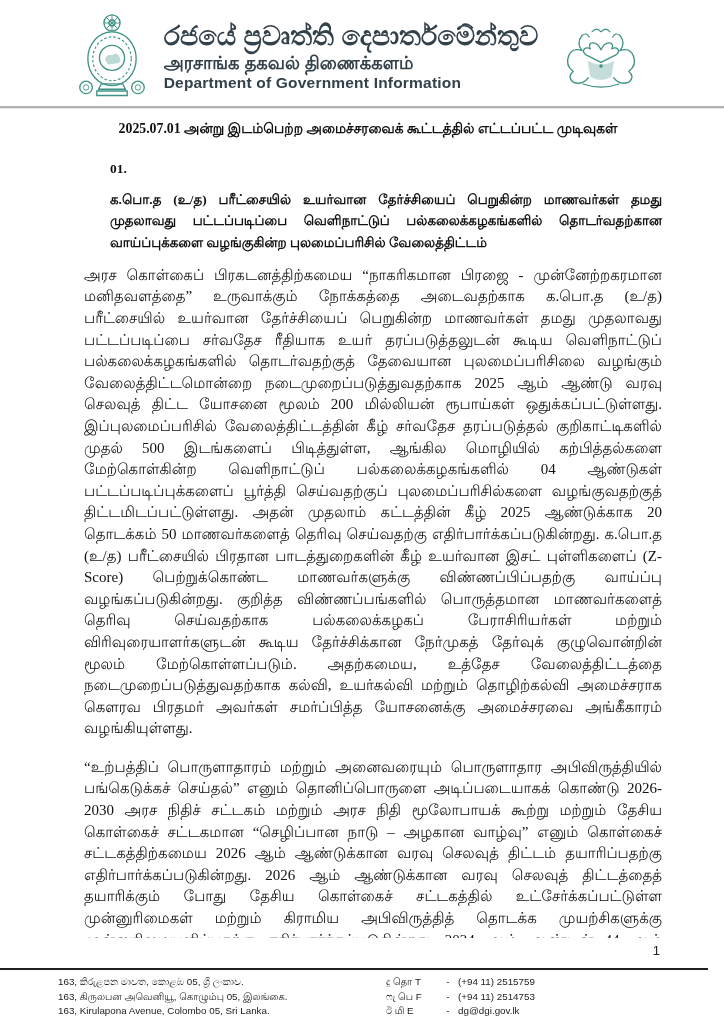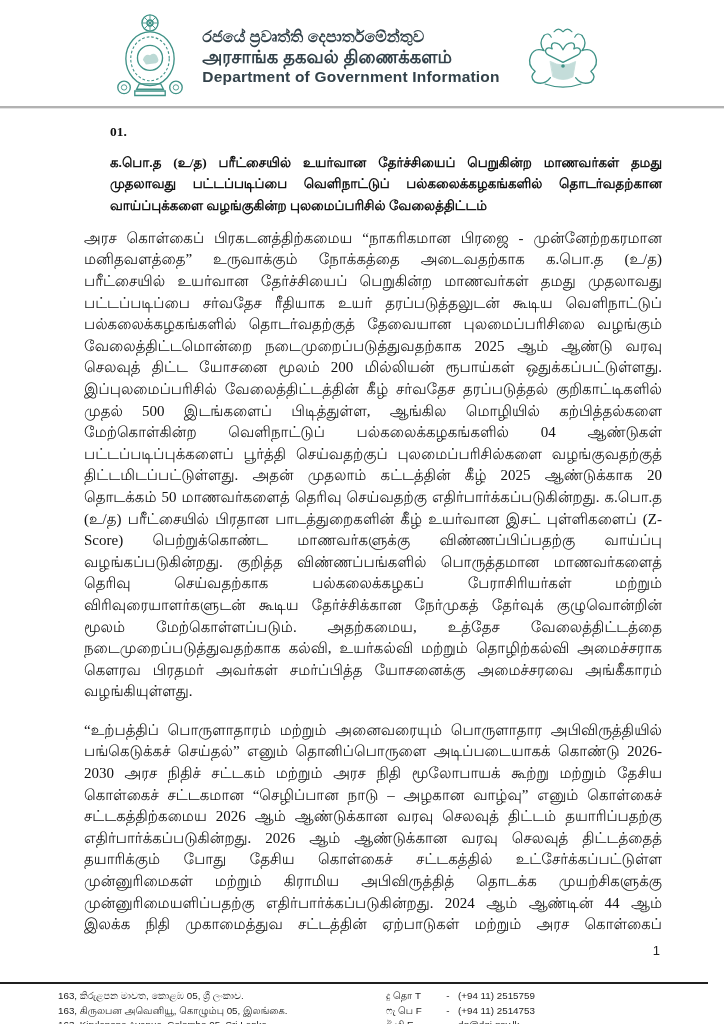--- a/index.html
+++ b/index.html
@@ -19,21 +19,21 @@
   .letterhead {
     display: flex;
     align-items: center;
     justify-content: center;
     gap: 18px;
     padding-top: 12px;
     height: 102px;
   }
   .emblem-box { flex: 0 0 auto; display: flex; align-items: center; justify-content: center; }
   .dept-names { text-align: left; line-height: 1.18; color: #33424a; }
-  .dept-sinhala  { font-size: 16px; font-weight: bold; font-family: "Liberation Sans", sans-serif; }
+  .dept-sinhala  { font-size: 27px; font-weight: bold; font-family: "Liberation Sans", sans-serif; }
   .dept-tamil    { font-size: 18px; font-weight: bold; font-family: "Liberation Sans", sans-serif; }
   .dept-english  { font-size: 15.5px; font-weight: bold; font-family: "Liberation Sans", sans-serif; letter-spacing: 0.2px; }
 
   .header-rule {
     border: none;
     border-top: 2px solid #b2b2b2;
     box-shadow: 0 1px 0 #e3e3e3;
     margin: 4px 0 0 0;
   }
 
@@ -75,21 +75,21 @@
     bottom: 66px;
     font-size: 13px;
     font-family: "Liberation Sans", sans-serif;
     color: #222;
   }
 
   
   .page-footer {
     position: absolute;
     left: 0; right: 16px; bottom: 0;
-    height: 42px;
+    height: 56px;
   }
   .footer-rule {
     border: none;
     border-top: 2.5px solid #1f1f1f;
     margin: 0;
   }
   .footer-grid {
     display: flex;
     padding: 5px 20px 0 58px;
     font-family: "Liberation Sans", "DejaVu Sans", sans-serif;
@@ -163,20 +163,21 @@
         </g>
       </svg>
     </div>
 
   </header>
 
   <hr class="header-rule">
 
   <main>
 
+    <h1 class="doc-title">2025.07.01 அன்று இடம்பெற்ற அமைச்சரவைக் கூட்டத்தில் எட்டப்பட்ட முடிவுகள்</h1>
 
     <section>
       <div class="section-heading">
         <span class="sec-num">01.</span>
         <span class="sec-text">க.பொ.த (உ/த) பரீட்சையில் உயர்வான தேர்ச்சியைப் பெறுகின்ற மாணவர்கள் தமது முதலாவது பட்டப்படிப்பை வெளிநாட்டுப் பல்கலைக்கழகங்களில் தொடர்வதற்கான வாய்ப்புக்களை வழங்குகின்ற புலமைப்பரிசில் வேலைத்திட்டம்</span>
       </div>
       <p class="body-para">அரச கொள்கைப் பிரகடனத்திற்கமைய “நாகரிகமான பிரஜை - முன்னேற்றகரமான மனிதவளத்தை” உருவாக்கும் நோக்கத்தை அடைவதற்காக க.பொ.த (உ/த) பரீட்சையில் உயர்வான தேர்ச்சியைப் பெறுகின்ற மாணவர்கள் தமது முதலாவது பட்டப்படிப்பை சர்வதேச ரீதியாக உயர் தரப்படுத்தலுடன் கூடிய வெளிநாட்டுப் பல்கலைக்கழகங்களில் தொடர்வதற்குத் தேவையான புலமைப்பரிசிலை வழங்கும் வேலைத்திட்டமொன்றை நடைமுறைப்படுத்துவதற்காக 2025 ஆம் ஆண்டு வரவு செலவுத் திட்ட யோசனை மூலம் 200 மில்லியன் ரூபாய்கள் ஒதுக்கப்பட்டுள்ளது. இப்புலமைப்பரிசில் வேலைத்திட்டத்தின் கீழ் சர்வதேச தரப்படுத்தல் குறிகாட்டிகளில் முதல் 500 இடங்களைப் பிடித்துள்ள, ஆங்கில மொழியில் கற்பித்தல்களை மேற்கொள்கின்ற வெளிநாட்டுப் பல்கலைக்கழகங்களில் 04 ஆண்டுகள் பட்டப்படிப்புக்களைப் பூர்த்தி செய்வதற்குப் புலமைப்பரிசில்களை வழங்குவதற்குத் திட்டமிடப்பட்டுள்ளது. அதன் முதலாம் கட்டத்தின் கீழ் 2025 ஆண்டுக்காக 20 தொடக்கம் 50 மாணவர்களைத் தெரிவு செய்வதற்கு எதிர்பார்க்கப்படுகின்றது. க.பொ.த (உ/த) பரீட்சையில் பிரதான பாடத்துறைகளின் கீழ் உயர்வான இசட் புள்ளிகளைப் (Z-Score) பெற்றுக்கொண்ட மாணவர்களுக்கு விண்ணப்பிப்பதற்கு வாய்ப்பு வழங்கப்படுகின்றது. குறித்த விண்ணப்பங்களில் பொருத்தமான மாணவர்களைத் தெரிவு செய்வதற்காக பல்கலைக்கழகப் பேராசிரியர்கள் மற்றும் விரிவுரையாளர்களுடன் கூடிய தேர்ச்சிக்கான நேர்முகத் தேர்வுக் குழுவொன்றின் மூலம் மேற்கொள்ளப்படும். அதற்கமைய, உத்தேச வேலைத்திட்டத்தை நடைமுறைப்படுத்துவதற்காக கல்வி, உயர்கல்வி மற்றும் தொழிற்கல்வி அமைச்சராக கௌரவ பிரதமர் அவர்கள் சமர்ப்பித்த யோசனைக்கு அமைச்சரவை அங்கீகாரம் வழங்கியுள்ளது.</p>
     </section>
 
     <section>

